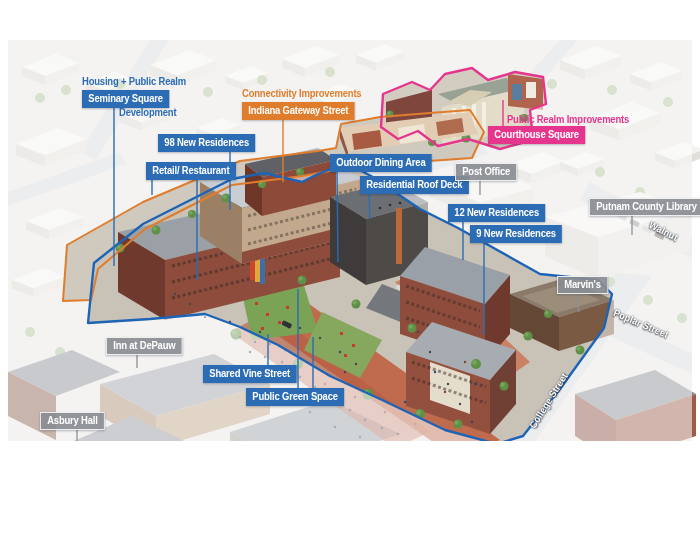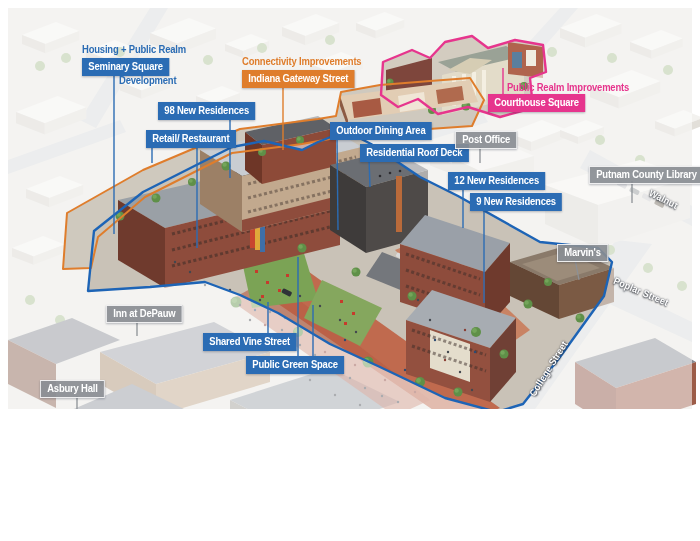--- a/index.html
+++ b/index.html
@@ -1,17 +1,17 @@
 <!DOCTYPE html>
 <html><head>
 <meta charset="utf-8">
 <style>
   html,body{margin:0;padding:0;background:#fff;}
   #stage{position:relative;width:700px;height:409px;background:#fff;overflow:hidden;
-         font-family:"Liberation Sans",sans-serif;}
+         font-family:"Liberation Sans",sans-serif;margin-top:32px;}
   #scene{position:absolute;left:0;top:0;}
   .lbl{position:absolute;font-weight:bold;white-space:nowrap;line-height:1;
        transform:scaleX(.9);transform-origin:left top;}
   .box{color:#fff;font-size:10.5px;letter-spacing:-.2px;padding:3px 7px 4px;
        box-shadow:0 1px 2px rgba(30,40,60,.3);}
   .box.blue{background:#2b6cb4;}
   .box.orange{background:#df7d2c;}
   .box.pink{background:#e6358d;}
   .box.gray{background:rgba(137,141,146,.92);border:1px solid rgba(255,255,255,.85);padding:2px 7px 3px;}
   .head{font-size:10.5px;letter-spacing:-.2px;}

